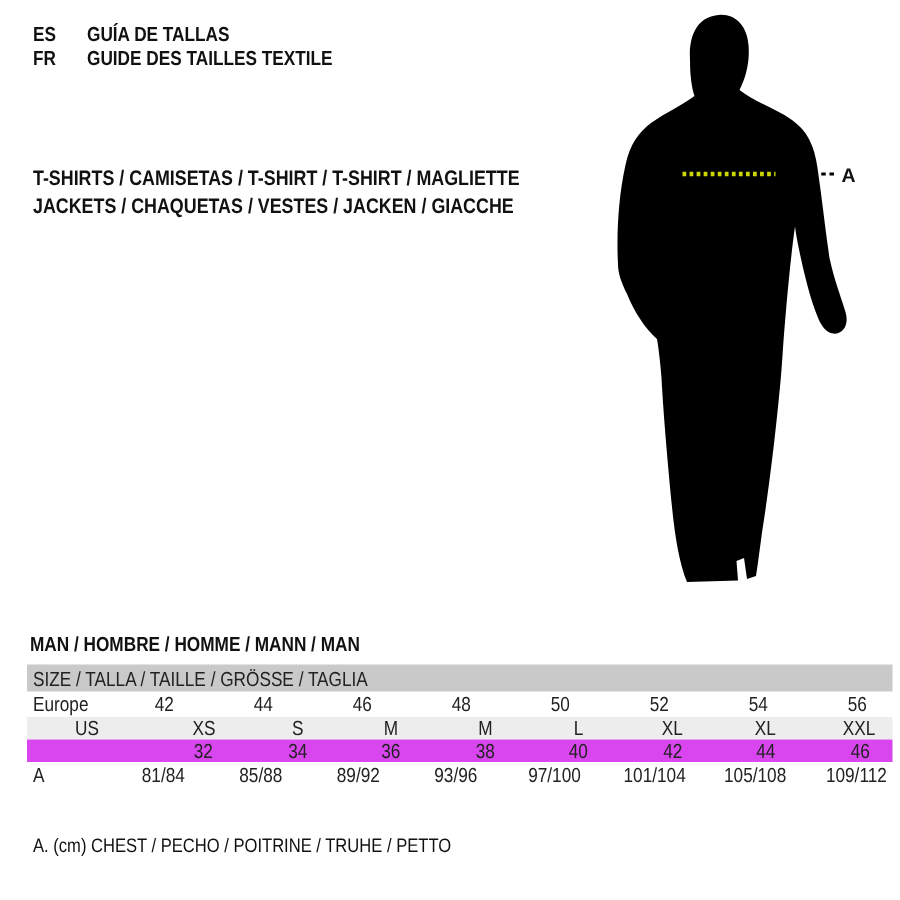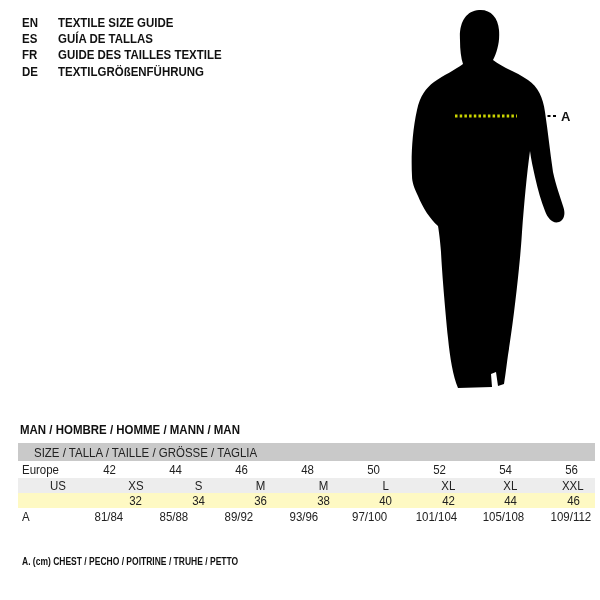--- a/index.html
+++ b/index.html
@@ -16,56 +16,50 @@
   .lang-row { display:flex; }
   .lang-code { width:36px; }
 
   .product-block { position:absolute; top:109px; left:22px; font-weight:bold; font-size:14px; line-height:18.5px; }
 
   .figure-svg { position:absolute; left:390px; top:0; width:210px; height:400px; }
 
   .section-title { position:absolute; top:422px; left:20px; font-weight:bold; font-size:13.5px;text-align:right; }
 
   .size-table { position:absolute; left:18px; top:443px; width:577px; font-size:13.5px; color:#222; }
-  .st-header { height:18px; display:flex; align-items:center; padding-left:16px; }
+  .st-header { height:18px; display:flex; align-items:center; padding-left:4px; }
   .st-row { display:flex; align-items:center; }
   .st-label { width:68px; padding-left:4px; }
   .st-values { flex:1; display:flex;gap:19px; }
   .cell { flex:1; text-align:center; }
   .row-europe { height:17px; }
   .us-line { height:15px;padding-left:28px; }
   .row-a { height:17px; }
 
-  .footnote { position:absolute; top:556px; left:22px; font-weight:bold; font-size:10px; }
+  .footnote { position:absolute; top:556px; left:22px; font-weight:normal; font-size:13px; }
 </style>
 </head>
 <body>
 
 <div class="page">
 
   <div class="lang-block">
     <div class="lang-row">
-      <span class="lang-code"><span class="cond">EN</span></span>
-      <span class="cond">TEXTILE SIZE GUIDE</span>
-    </div>
-    <div class="lang-row">
       <span class="lang-code"><span class="cond">ES</span></span>
       <span class="cond">GUÍA DE TALLAS</span>
     </div>
     <div class="lang-row">
       <span class="lang-code"><span class="cond">FR</span></span>
       <span class="cond">GUIDE DES TAILLES TEXTILE</span>
     </div>
-    <div class="lang-row">
-      <span class="lang-code"><span class="cond">DE</span></span>
-      <span class="cond">TEXTILGRÖßENFÜHRUNG</span>
-    </div>
   </div>
 
   <div class="product-block">
+    <div><span class="cond">T-SHIRTS / CAMISETAS / T-SHIRT / T-SHIRT / MAGLIETTE</span></div>
+    <div><span class="cond">JACKETS / CHAQUETAS / VESTES / JACKEN / GIACCHE</span></div>
   </div>
 
   <svg class="figure-svg" viewBox="390 0 210 400" aria-hidden="true">
     <path d="M 479 10
          C 490 9 498 17 499 30
          C 500 42 497 52 493 60
          C 503 68 517 72 528 80
          C 538 87 543 97 545 112
          C 548 132 550 152 553 172
          C 556 186 560 196 563 206
@@ -124,21 +118,21 @@
           <span class="cell"><span class="cond-c">XS</span></span>
           <span class="cell"><span class="cond-c">S</span></span>
           <span class="cell"><span class="cond-c">M</span></span>
           <span class="cell"><span class="cond-c">M</span></span>
           <span class="cell"><span class="cond-c">L</span></span>
           <span class="cell"><span class="cond-c">XL</span></span>
           <span class="cell"><span class="cond-c">XL</span></span>
           <span class="cell"><span class="cond-c">XXL</span></span>
         </span>
     </div>
-    <div class="st-row us-line us-bg" style="background: #fef9c3; text-decoration: underline;">
+    <div class="st-row us-line us-bg" style="background: #d946ef; text-decoration: underline;">
       <span class="st-label"><span class="cond"></span></span>
       <span class="st-values">
           <span class="cell"><span class="cond-c">32</span></span>
           <span class="cell"><span class="cond-c">34</span></span>
           <span class="cell"><span class="cond-c">36</span></span>
           <span class="cell"><span class="cond-c">38</span></span>
           <span class="cell"><span class="cond-c">40</span></span>
           <span class="cell"><span class="cond-c">42</span></span>
           <span class="cell"><span class="cond-c">44</span></span>
           <span class="cell"><span class="cond-c">46</span></span>

